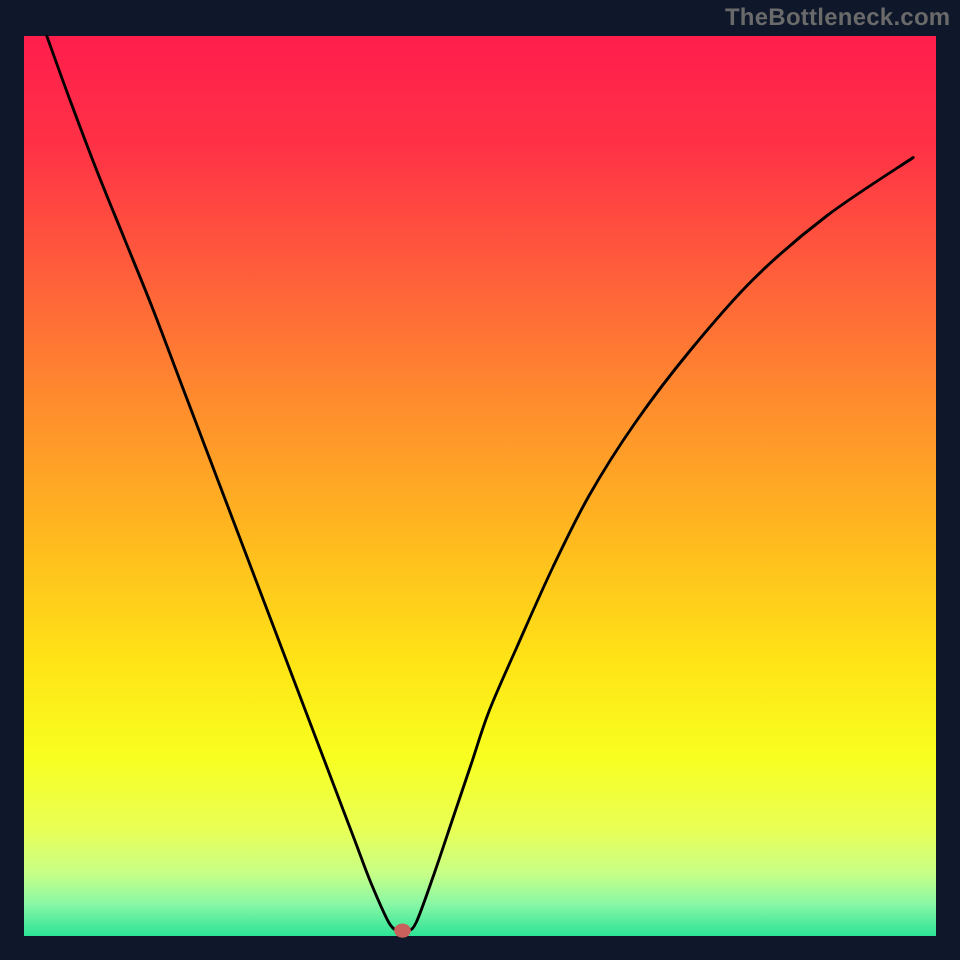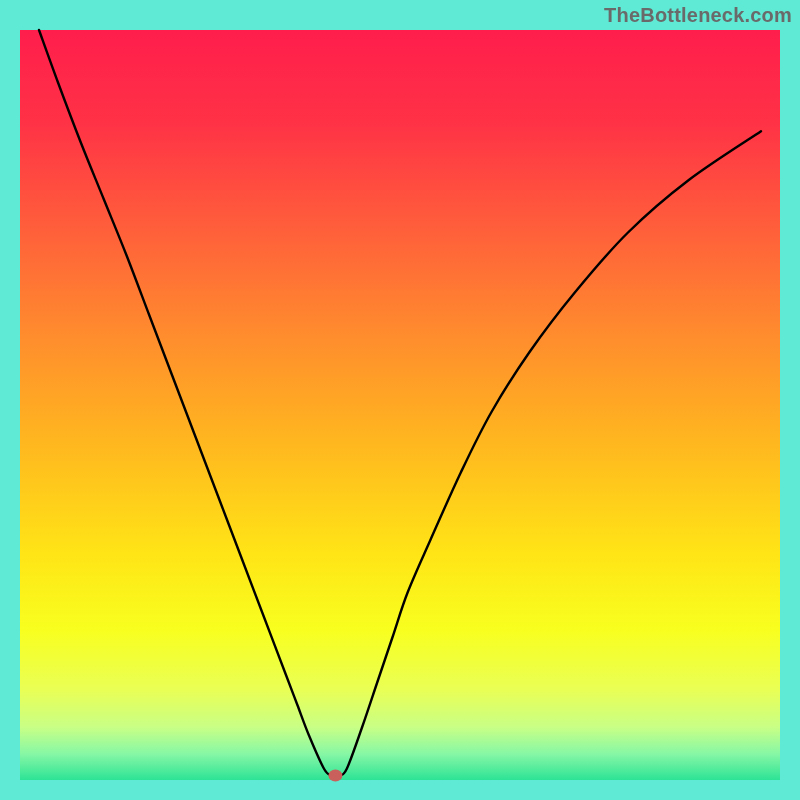--- a/index.html
+++ b/index.html
@@ -8,21 +8,21 @@
     width: 800px;
     height: 800px;
     overflow: hidden;
     background: #000;
     font-family: Arial, Helvetica, sans-serif;
   }
   .frame {
     position: relative;
     width: 800px;
     height: 800px;
-    background: #5eead4;
+    background: #0f172a;
   }
   .watermark {
     position: absolute;
     top: 4px;
     right: 8px;
     color: #6a6a6a;
     font-size: 20px;
     font-weight: 600;
     letter-spacing: 0.2px;
     user-select: none;

